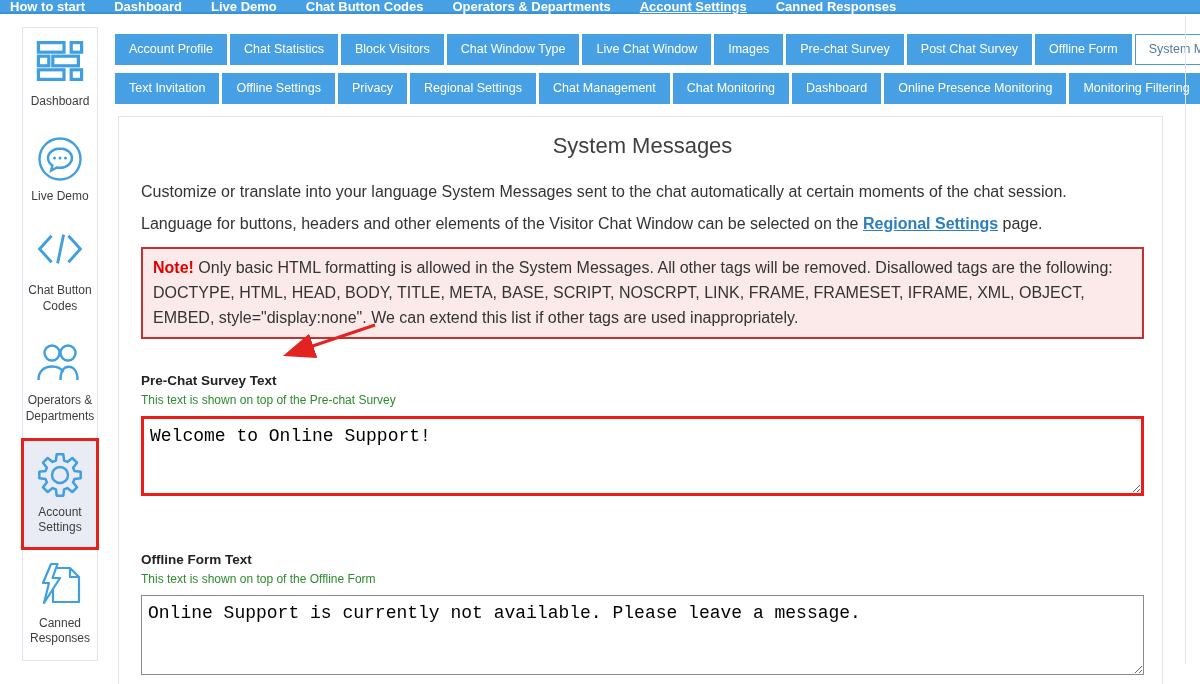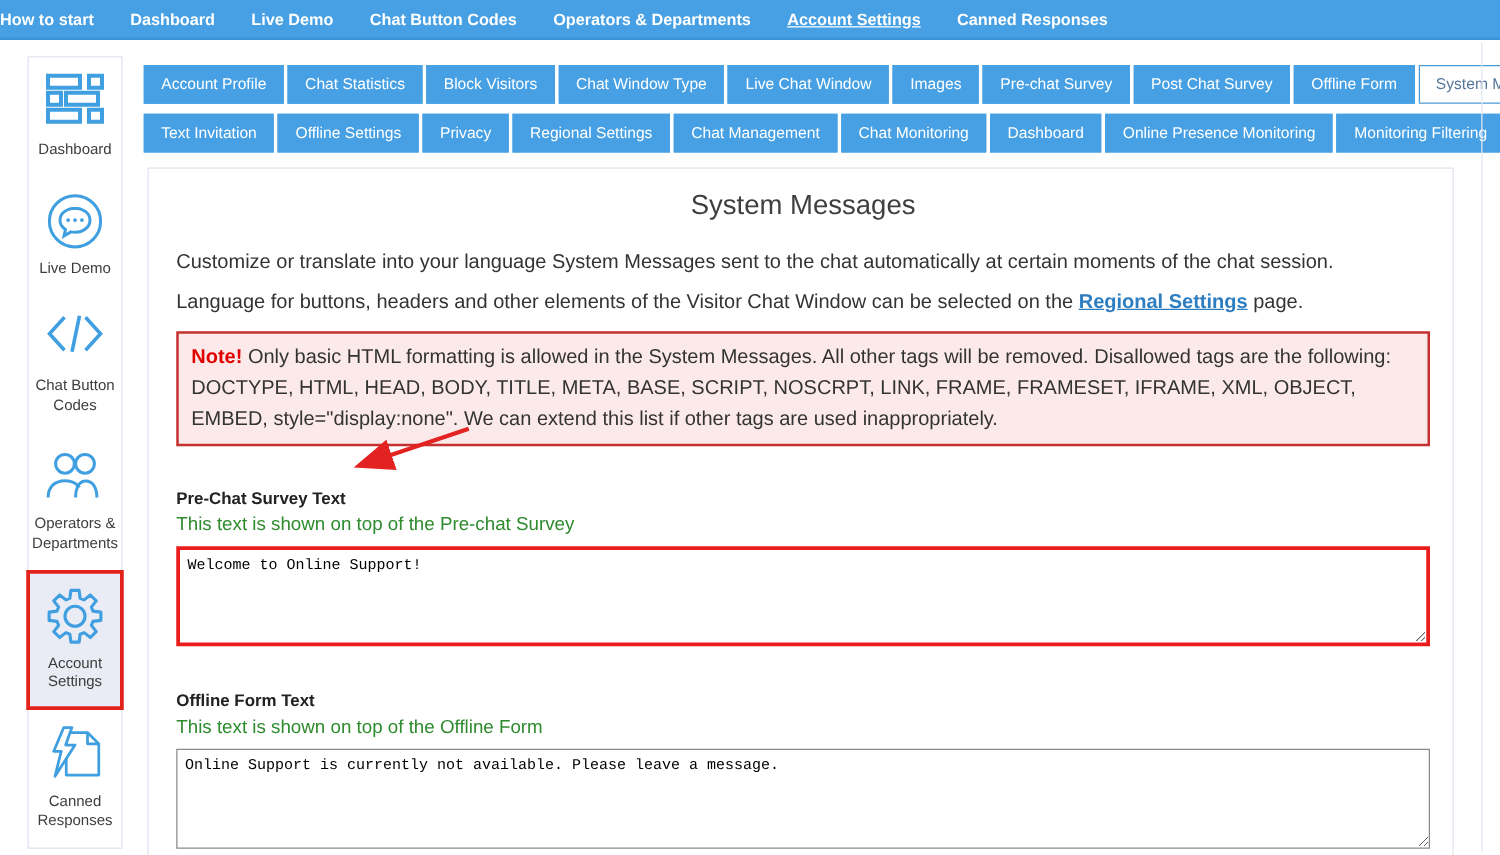--- a/index.html
+++ b/index.html
@@ -1,21 +1,21 @@
 <!DOCTYPE html>
 <html><head>
 <meta charset="utf-8">
 <style>
   * { box-sizing: border-box; margin: 0; padding: 0; }
   html, body { width: 1200px; height: 684px; overflow: hidden; background: #fff;
     font-family: "Liberation Sans", sans-serif; }
 
   
-  .topnav { height: 32px; background: #47a0e3; border-bottom: 2px solid #3a93d6;
-    display: flex; align-items: center; }
+  .topnav { height: 14px; background: #47a0e3; border-bottom: 2px solid #3a93d6;
+    display: flex; align-items: center; padding-left: 10px; }
   .nav-item { color: #fff; font-size: 13px; font-weight: bold; margin-right: 29px;
     text-decoration: none; cursor: pointer; white-space: nowrap; }
   .nav-item.active { text-decoration: underline; }
 
   
   .page { position: relative; width: 100%; height: 650px; }
   .right-edge-line { position: absolute; left: 1185px; top: 2px; height: 648px;
     border-left: 1px solid #e3e7f2; }
 
   
@@ -44,26 +44,26 @@
   .panel h1 { text-align: center; font-size: 22px; font-weight: 400; color: #3f3f3f;
     margin: 16px 0 24px; }
   .panel p { font-size: 16px; color: #333; margin: 0 0 14px; }
   .link { color: #2d7dc1; font-weight: bold; text-decoration: underline; cursor: pointer; }
 
   .note { background: #fceaea; border: 2px solid #c53030; padding: 7px 10px;
     font-size: 16px; color: #333; line-height: 1.55; margin-bottom: 34px; }
   .note-label { color: #e00000; font-weight: bold; }
 
   .field-label { font-size: 13.5px; font-weight: bold; color: #222; margin-bottom: 5px; }
-  .field-help { font-size: 15px; color: #2e8b2e; margin-bottom: 9px; }
+  .field-help { font-size: 12px; color: #2e8b2e; margin-bottom: 9px; }
   .ta { display: block; width: 100%; height: 80px; font-family: "Liberation Mono", monospace;
-    font-size: 12px; color: #000; padding: 4px 6px; border: 1px solid #8a8a8a;
+    font-size: 18px; color: #000; padding: 4px 6px; border: 1px solid #8a8a8a;
     background: #fff; resize: both; line-height: 1.45; }
   .ta.highlighted { border: 3px solid #ea1c1c; }
-  .field { margin-bottom: 36px; }
+  .field { margin-bottom: 56px; }
 
   .annotation-arrow { position: absolute; left: 158px; top: 204px; }
 </style>
 </head>
 <body>
 
 <nav class="topnav">
   <a class="nav-item">How to start</a>
   <a class="nav-item">Dashboard</a>
   <a class="nav-item">Live Demo</a>

